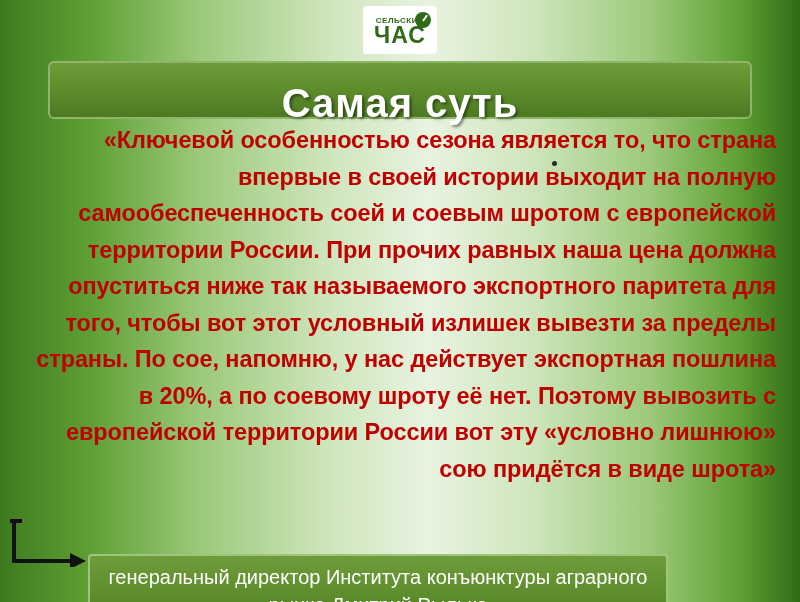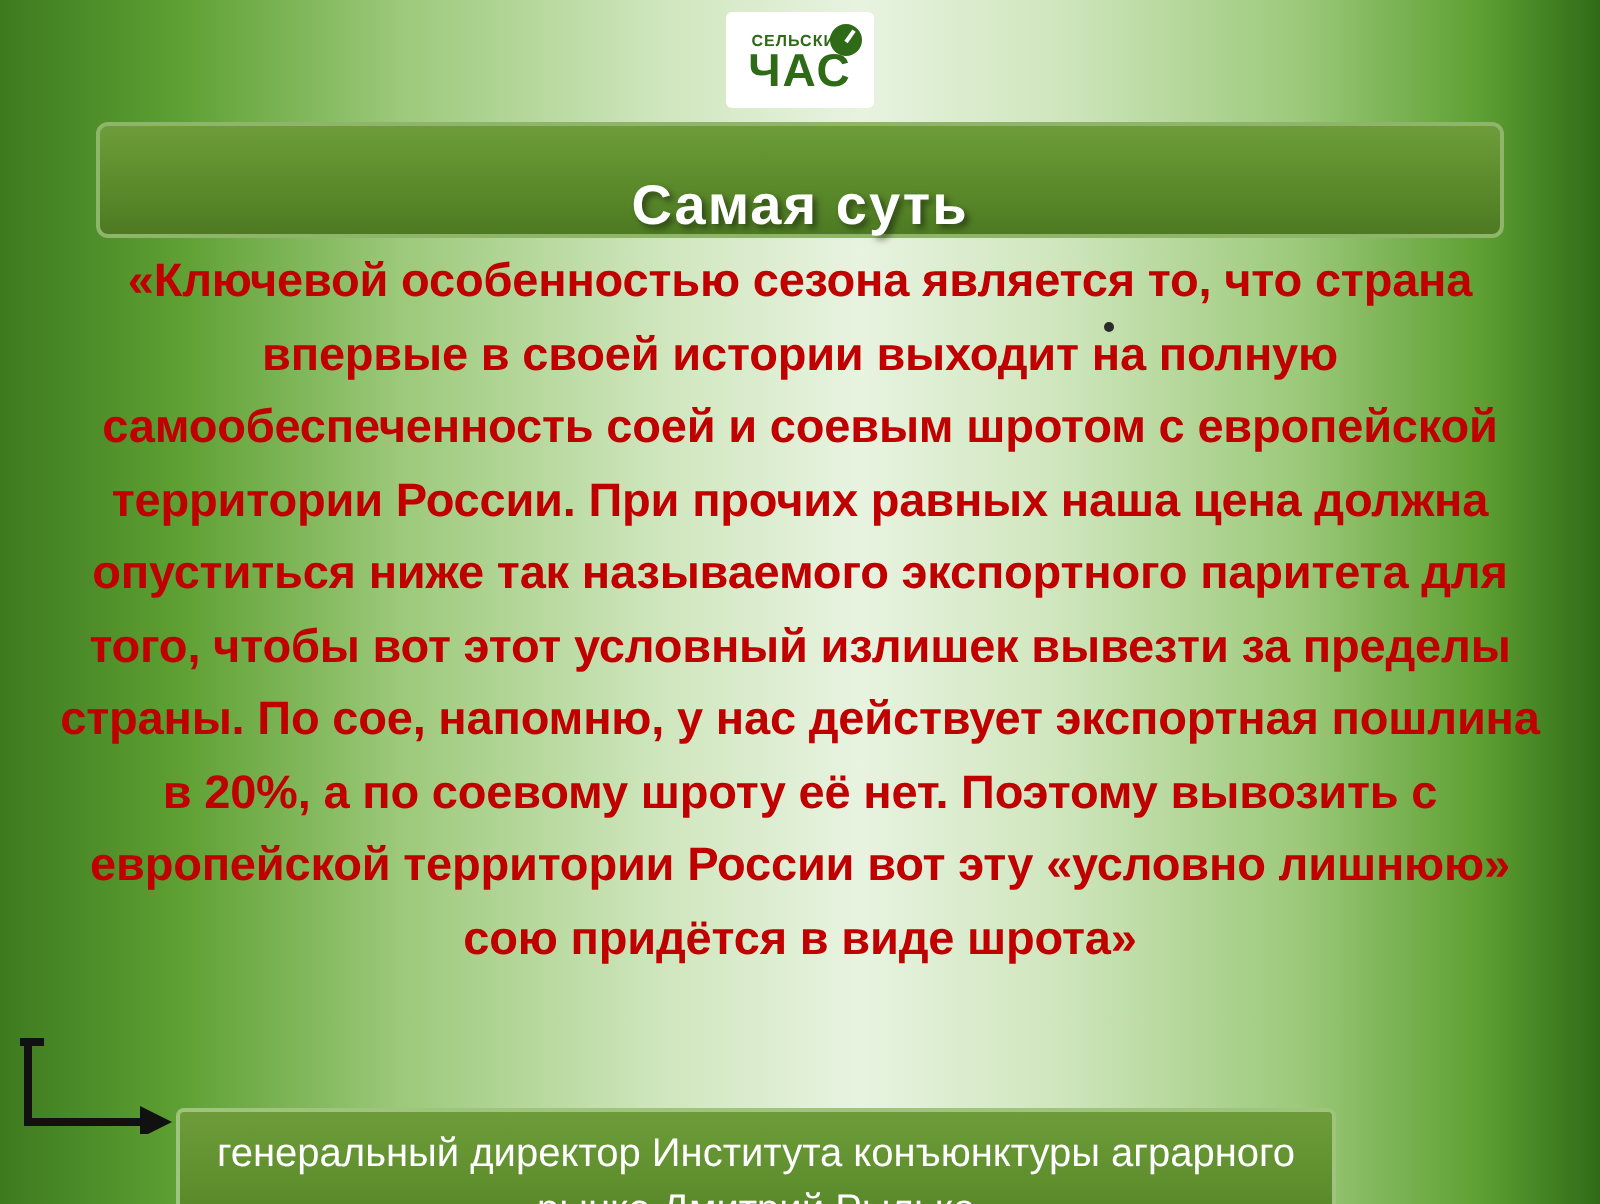--- a/index.html
+++ b/index.html
@@ -94,35 +94,35 @@
     height: 58px;
     background: linear-gradient(to bottom, #6e9c3a 0%, #5d8c2c 50%, #4d7a22 100%);
     border: 2px solid #8fb56a;
     border-radius: 6px;
     box-sizing: border-box;
     display: flex;
     align-items: center;
     justify-content: center;
   }
   .title-text {
-    font-size: 28px;
+    font-size: 40px;
     font-weight: bold;
     color: #ffffff;
     text-shadow: 2px 2px 3px rgba(0,0,0,0.45);
     letter-spacing: 1px;
     line-height: 44px;
     margin-top: 25px;
   }
   
   .quote {
     position: absolute;
     left: 24px;
     top: 122px;
     width: 752px;
-    text-align: center;
+    text-align: right;
     font-size: 23.5px;
     font-weight: bold;
     color: #c00000;
     line-height: 36.5px;
     letter-spacing: -0.1px;
   }
   
   .dot-artifact {
     position: absolute;
     left: 552px;

